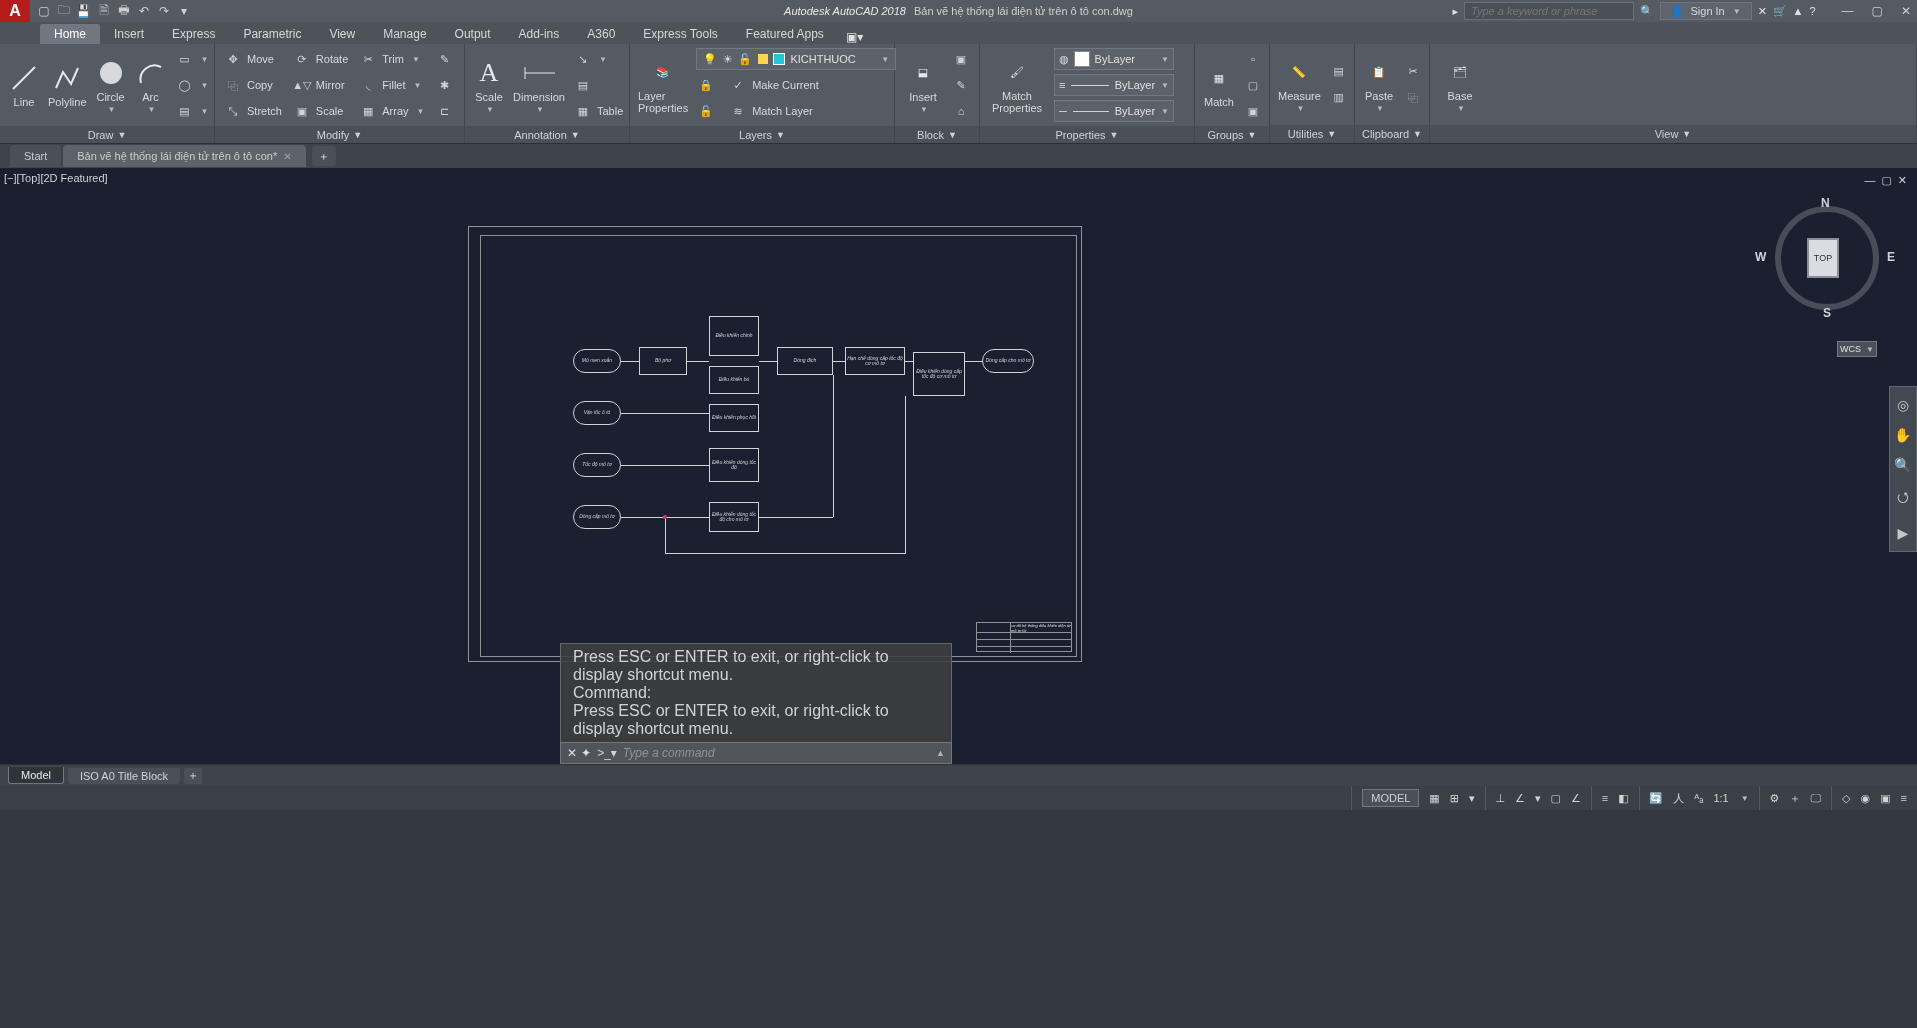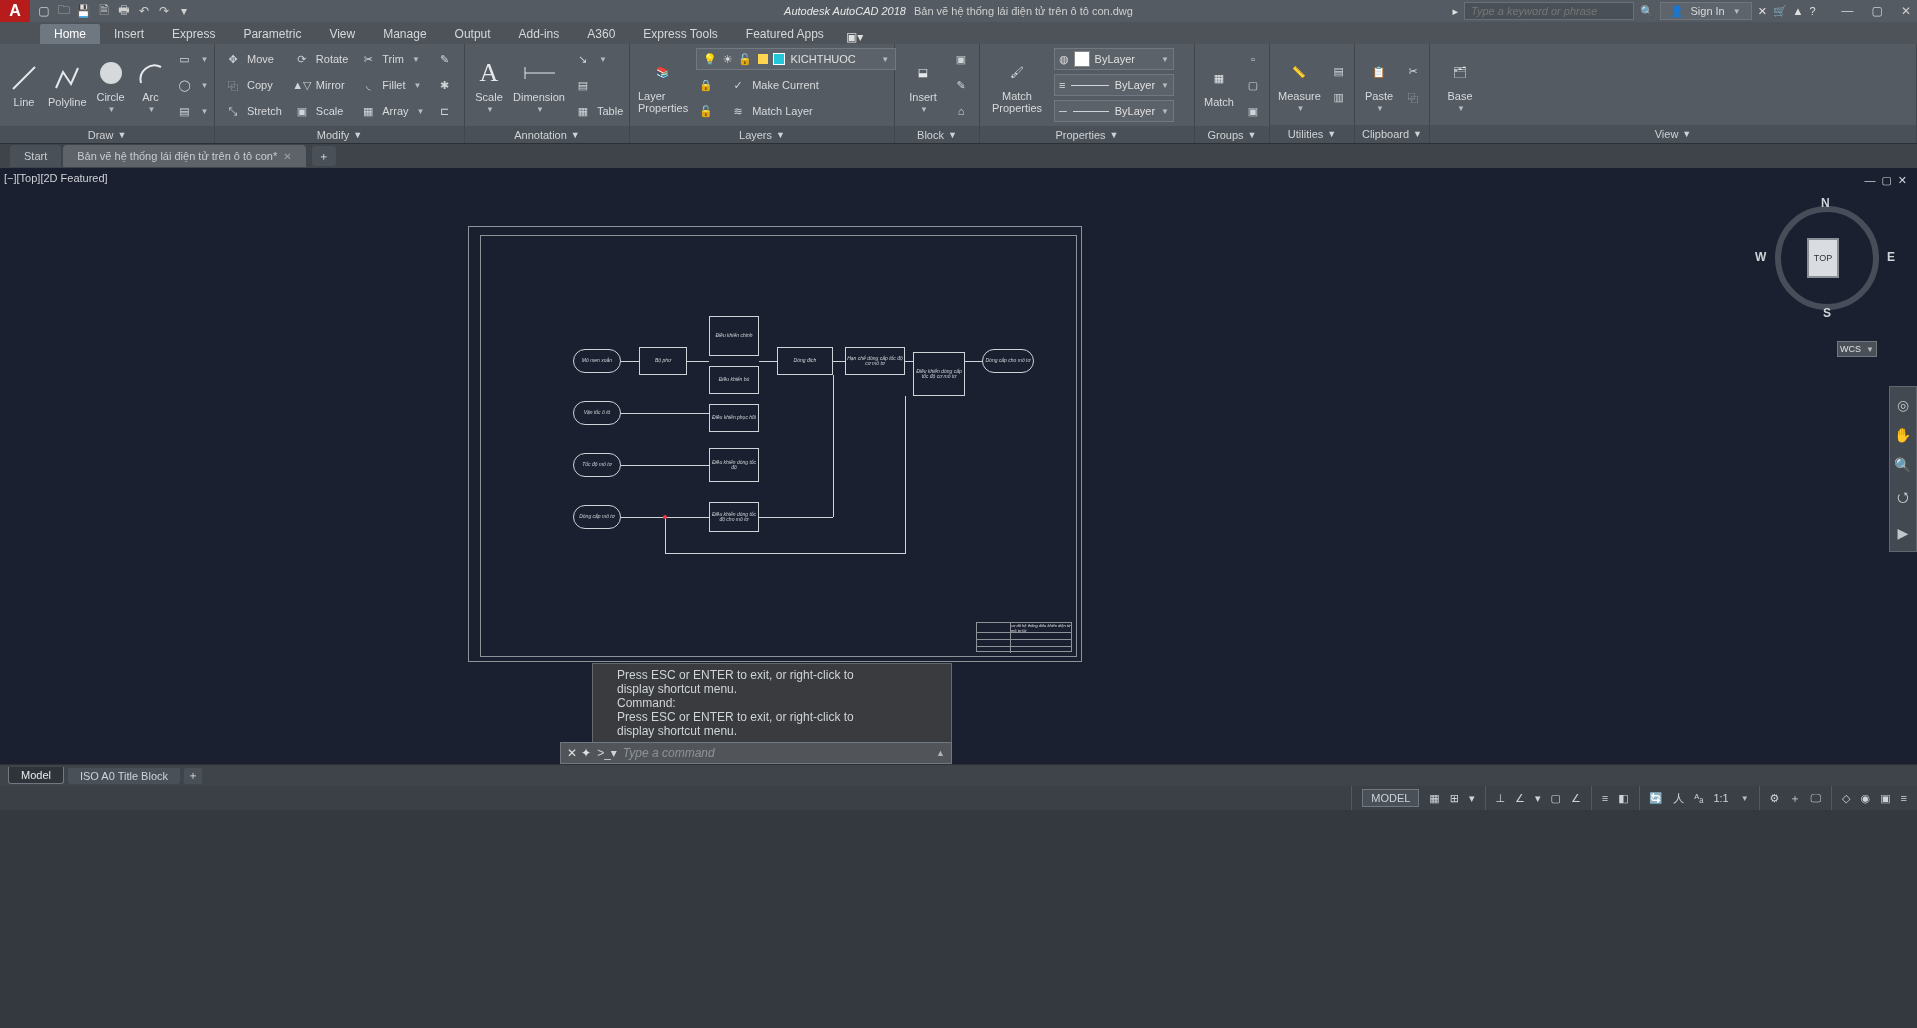--- a/index.html
+++ b/index.html
@@ -76,21 +76,21 @@
 .viewcube .face { position: absolute; top: 42px; left: 42px; width: 28px; height: 36px; background: #d9dde2; color: #303336; font-size: 9px; display: flex; align-items: center; justify-content: center; box-shadow: 0 0 0 2px #8a9097; }
 .viewcube .dir { position: absolute; color: #cfd4d8; font-size: 12px; font-weight: bold; }
 .wcs { position: absolute; top: 173px; right: 40px; width: 40px; height: 16px; background: #4a5057; border: 1px solid #72787f; font-size: 9px; display: flex; align-items: center; justify-content: center; gap: 3px; }
 
 
 .navbar { position: absolute; top: 218px; right: 0; width: 28px; background: #4a5057dd; display: flex; flex-direction: column; align-items: center; gap: 14px; padding: 10px 0; border: 1px solid #61676e; }
 .navbar span { color: #c2c7cc; font-size: 14px; }
 
 
 .cmd-area { position: absolute; left: 560px; bottom: 0; width: 392px; }
-.cmd-hist { background: #3d3f40e0; color: #cfd4d8; font-family: "Consolas", monospace; font-size: 12px; padding: 4px 24px; border: 1px solid #65696c; border-bottom: none; margin-left: 32px; }
+.cmd-hist { background: #3d3f40e0; color: #cfd4d8; font-family: "Consolas", monospace; font-size: 16px; padding: 4px 12px; border: 1px solid #65696c; border-bottom: none; }
 .cmd-line { background: #51555a; height: 22px; display: flex; align-items: center; gap: 6px; padding: 0 6px; font-family: "Consolas", monospace; font-size: 12px; border: 1px solid #72787f; }
 .cmd-line .handle { display: flex; gap: 4px; }
 .cmd-line .prompt { color: #cfd4d8; }
 .cmd-line .input { flex: 1; color: #8d9499; font-style: italic; }
 .cmd-line .dd2 { color: #b0b4b8; font-size: 9px; }
 
 
 .layout-tabs { height: 22px; background: #3e444a; display: flex; align-items: center; padding-left: 8px; font-size: 11px; gap: 4px; border-top: 1px solid #2c3034; }
 .layout-tabs .lt { padding: 2px 12px; background: #4a5057; color: #cfd4d8; border-radius: 0 0 3px 3px; }
 .layout-tabs .lt.active { background: #2e343a; color: #e8eaec; border: 1px solid #72787f; border-top: none; }

